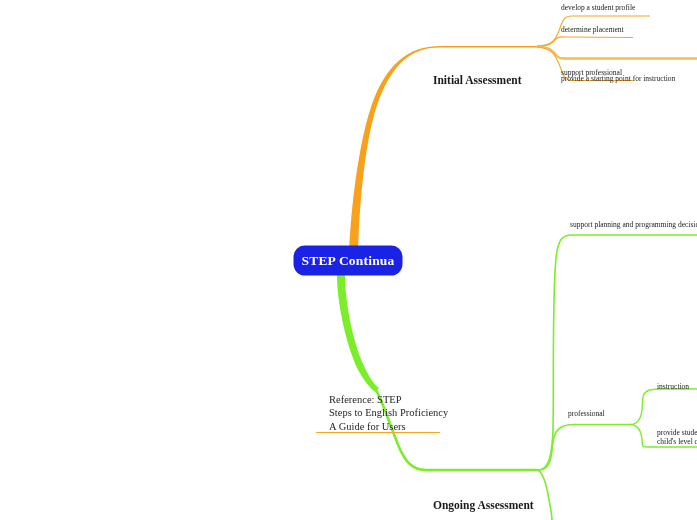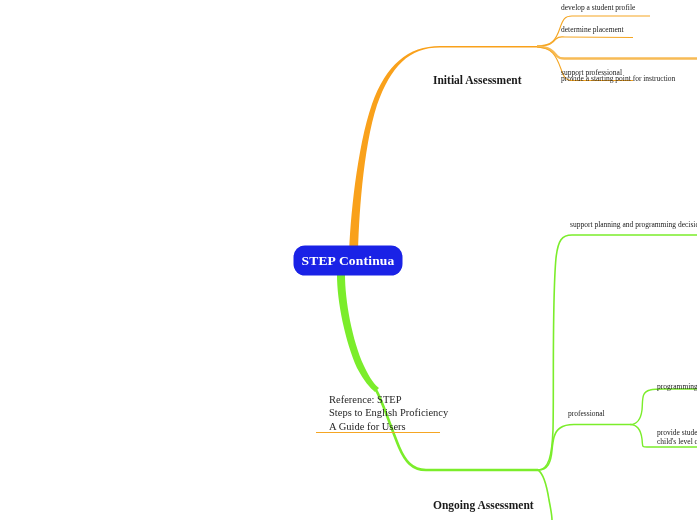--- a/index.html
+++ b/index.html
@@ -149,21 +149,21 @@
   <div class="node-label leaf-label" style="left:561px; top:26px;">determine placement</div>
 
   <div class="node-label leaf-label" style="left:561px; top:47px;margin-top:28px;">provide a starting point for instruction</div>
 
   <div class="node-label leaf-label" style="left:561px; top:69px;">support professional</div>
 
   <div class="node-label leaf-label" style="left:570px; top:221px;">support planning and programming decisions</div>
 
   <div class="node-label sub-label" style="left:568px; top:410px;">professional</div>
 
-  <div class="node-label sub-label" style="left:657px; top:383px;">programming</div>
+  <div class="node-label sub-label" style="left:657px; top:383px;">instruction</div>
 
   <div class="node-label sub-label" style="left:657px; top:429px;">provide stude</div>
 
   <div class="node-label sub-label" style="left:657px; top:438px;">child's level o</div>
 
   <div class="ref-block">Reference: STEP
 Steps to English Proficiency
 A Guide for Users</div>
 
 </div>

